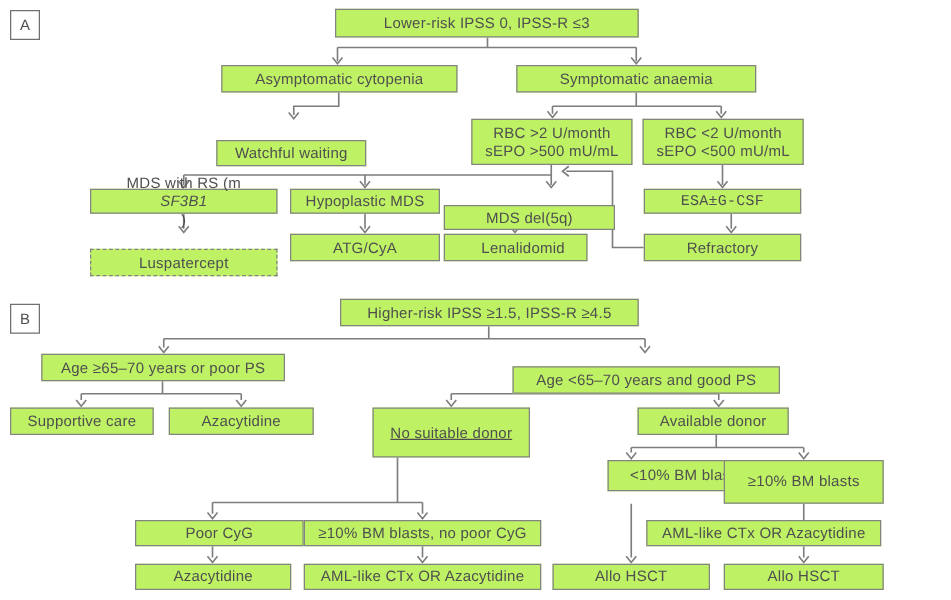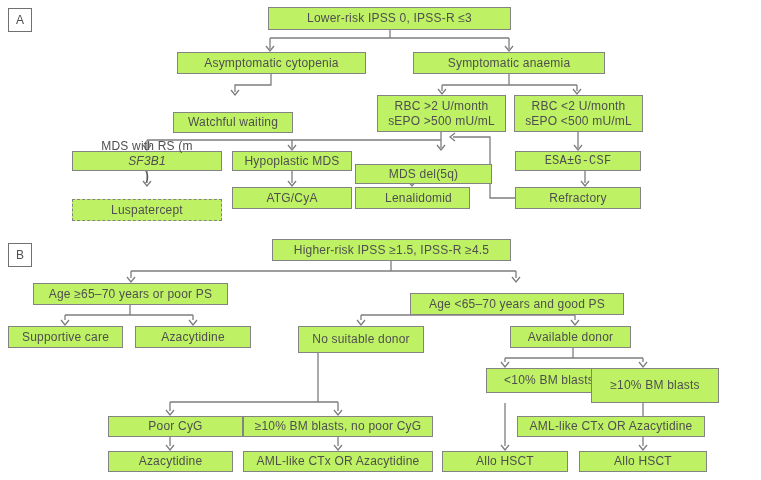--- a/index.html
+++ b/index.html
@@ -118,27 +118,27 @@
   <div class="node" style="left:272px; top:239px; width:239px; height:22px;">Higher-risk IPSS ≥1.5, IPSS-R ≥4.5</div>
 
   <div class="node" style="left:33px; top:283px; width:195px; height:22px;">Age ≥65–70 years or poor PS</div>
 
   <div class="node" style="left:410px; top:293px; width:214px; height:22px;">Age &lt;65–70 years and good PS</div>
 
   <div class="node" style="left:8px; top:326px; width:115px; height:22px;">Supportive care</div>
 
   <div class="node" style="left:135px; top:326px; width:116px; height:22px;">Azacytidine</div>
 
-  <div class="node" style="left:298px; top:326px; width:126px; height:27px;">No suitable donor</div>
+  <div class="node" style="left:298px; top:326px; width:126px; height:40px;text-decoration:underline;">No suitable donor</div>
 
   <div class="node" style="left:510px; top:326px; width:121px; height:22px;">Available donor</div>
 
   <div class="node" style="left:442px; top:368px; width:126px; height:25px;margin-left:44px;">&lt;10% BM blasts</div>
 
-  <div class="node" style="left:579px; top:368px; width:128px; height:35px;margin-left:12px;">≥10% BM blasts</div>
+  <div class="node" style="left:579px; top:368px; width:128px; height:35px;">≥10% BM blasts</div>
 
   <div class="node" style="left:517px; top:416px; width:188px; height:21px;">AML-like CTx OR Azacytidine</div>
 
   <div class="node" style="left:108px; top:416px; width:135px; height:21px;">Poor CyG</div>
 
   <div class="node" style="left:243px; top:416px; width:190px; height:21px;">≥10% BM blasts, no poor CyG</div>
 
   <div class="node" style="left:108px; top:451px; width:125px; height:21px;">Azacytidine</div>
 
   <div class="node" style="left:243px; top:451px; width:190px; height:21px;">AML-like CTx OR Azacytidine</div>

